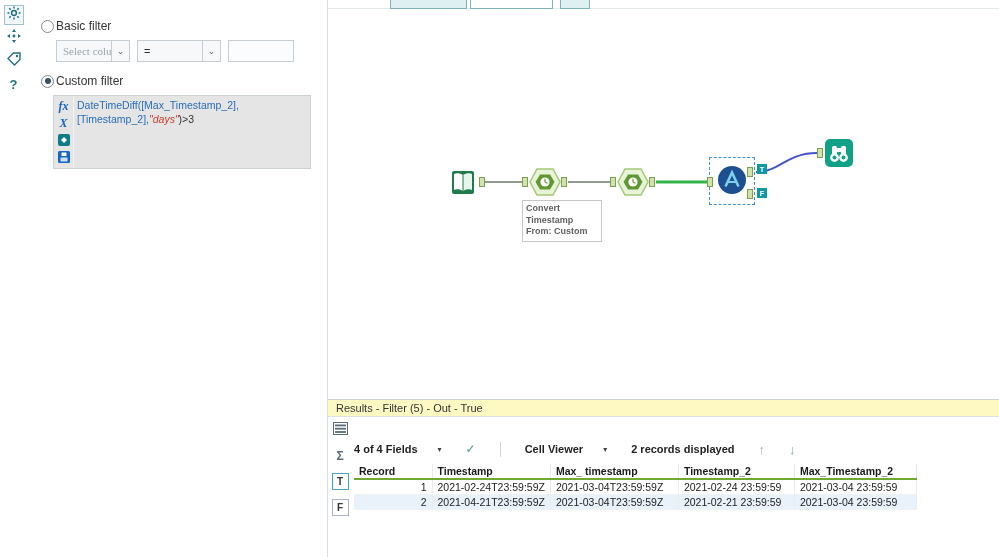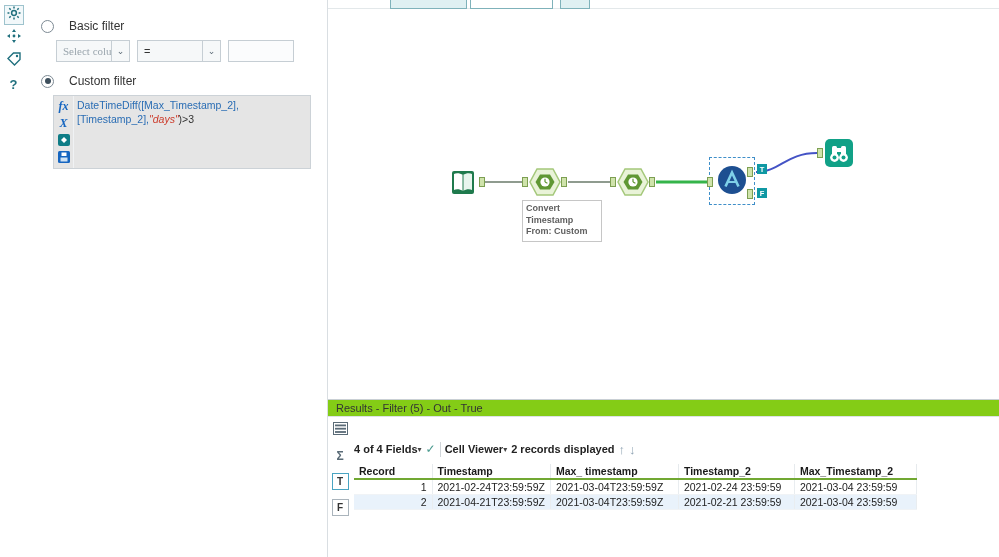--- a/index.html
+++ b/index.html
@@ -16,21 +16,21 @@
   .rail-btn.selected { border:1px solid #9ec3cd; background:#f2f8fa; }
   .rail-help { font-size:13px; font-weight:bold; color:#20707e; }
 
   
   .config-panel { position:absolute; left:27px; top:0; width:301px; height:100%;
                   background:#fff; border-right:1px solid #d9dee2; padding:10px 10px 0 8px; }
   .config-title-row { display:flex; align-items:center; gap:8px; margin-bottom:16px; }
   .config-title { font-size:15px; font-weight:600; color:#4d6373; white-space:nowrap; }
   .title-rule { flex:1; height:1px; background:#97a5ae; }
 
-  .radio-row { display:flex; align-items:center; gap:15px; margin:9px 0 7px 6px;
+  .radio-row { display:flex; align-items:center; gap:2px; margin:9px 0 7px 6px;
                font-size:12px; color:#333;text-align:right; }
   .radio { width:13px; height:13px; border:1px solid #7d8a94; border-radius:50%;
            background:#fff; position:relative; flex:0 0 auto; }
   .radio.checked::after { content:""; position:absolute; left:2.5px; top:2.5px;
            width:6px; height:6px; border-radius:50%; background:#3d4f5c; }
 
   .basic-controls { display:flex; gap:7px; margin:4px 0 12px 21px; }
   .dropdown { height:22px; display:flex; align-items:stretch; border:1px solid #c6ced4;
               background:#f6f8f9; font-size:11px; cursor:pointer; }
   .dd-text { padding:4px 6px 0 6px; flex:1; white-space:nowrap; overflow:hidden; }
@@ -71,34 +71,34 @@
               justify-content:center; }
   .select-box { position:absolute; border:1px dashed #3f8fc9; }
   .anno { position:absolute; background:#fff; border:1px solid #c6c6c6; font-size:9px;
           font-weight:bold; color:#5f5f5f; padding:2px 3px; line-height:1.3;
           word-break:break-word; cursor:pointer; }
   .anno-expr { word-break:break-all; }
 
   
   .results { position:absolute; left:328px; top:399px; width:671px; height:158px;
              border-top:1px solid #c9cfd4; background:#fff; }
-  .results-header { height:17px; background:#84cc16; border-bottom:1px solid #dde2e6;
+  .results-header { height:17px; background:#fef9c3; border-bottom:1px solid #dde2e6;
                     font-size:11px; color:#333; display:flex; align-items:center;
                     padding-left:8px; }
   .results-body { position:relative; height:140px; }
   .rstrip { position:absolute; left:0; top:0; width:24px; height:100%; display:flex;
             flex-direction:column; align-items:center; padding-top:4px; gap:9px; }
   .rtool { width:17px; height:17px; display:flex; align-items:center; justify-content:center;
            color:#5a6b77; cursor:pointer; font-size:12px; }
   .rtool.tbtn { border:1px solid #49a4c2; font-size:10px; font-weight:bold; color:#333; }
   .rtool.fbtn { border:1px solid #aab4bc; font-size:10px; font-weight:bold; color:#333; }
   .sigma { font-weight:bold; }
 
   .rtoolbar { position:absolute; left:26px; top:22px; height:20px; display:flex;
-              align-items:center; gap:4px; font-size:11px; color:#222; }
+              align-items:center; gap:24px; font-size:11px; color:#222; }
   .tb-strong { font-weight:600; cursor:pointer; }
   .tb-caret { font-size:8px; color:#444; margin-left:-4px; cursor:pointer; }
   .tb-check { color:#4a9a8f; font-size:12px; cursor:pointer; }
   .tb-sep { width:1px; height:15px; background:#d0d5d9; }
   .tb-arrow { color:#8fa3b3; font-size:13px; cursor:pointer; }
 
   .grid { position:absolute; left:26px; top:47px; }
   .grid table { border-collapse:collapse; table-layout:fixed; }
   .grid th { font-weight:bold; text-align:left; font-size:10.5px; color:#1a1a1a;
              padding:1px 5px; border-right:1px solid #e6eaed;

